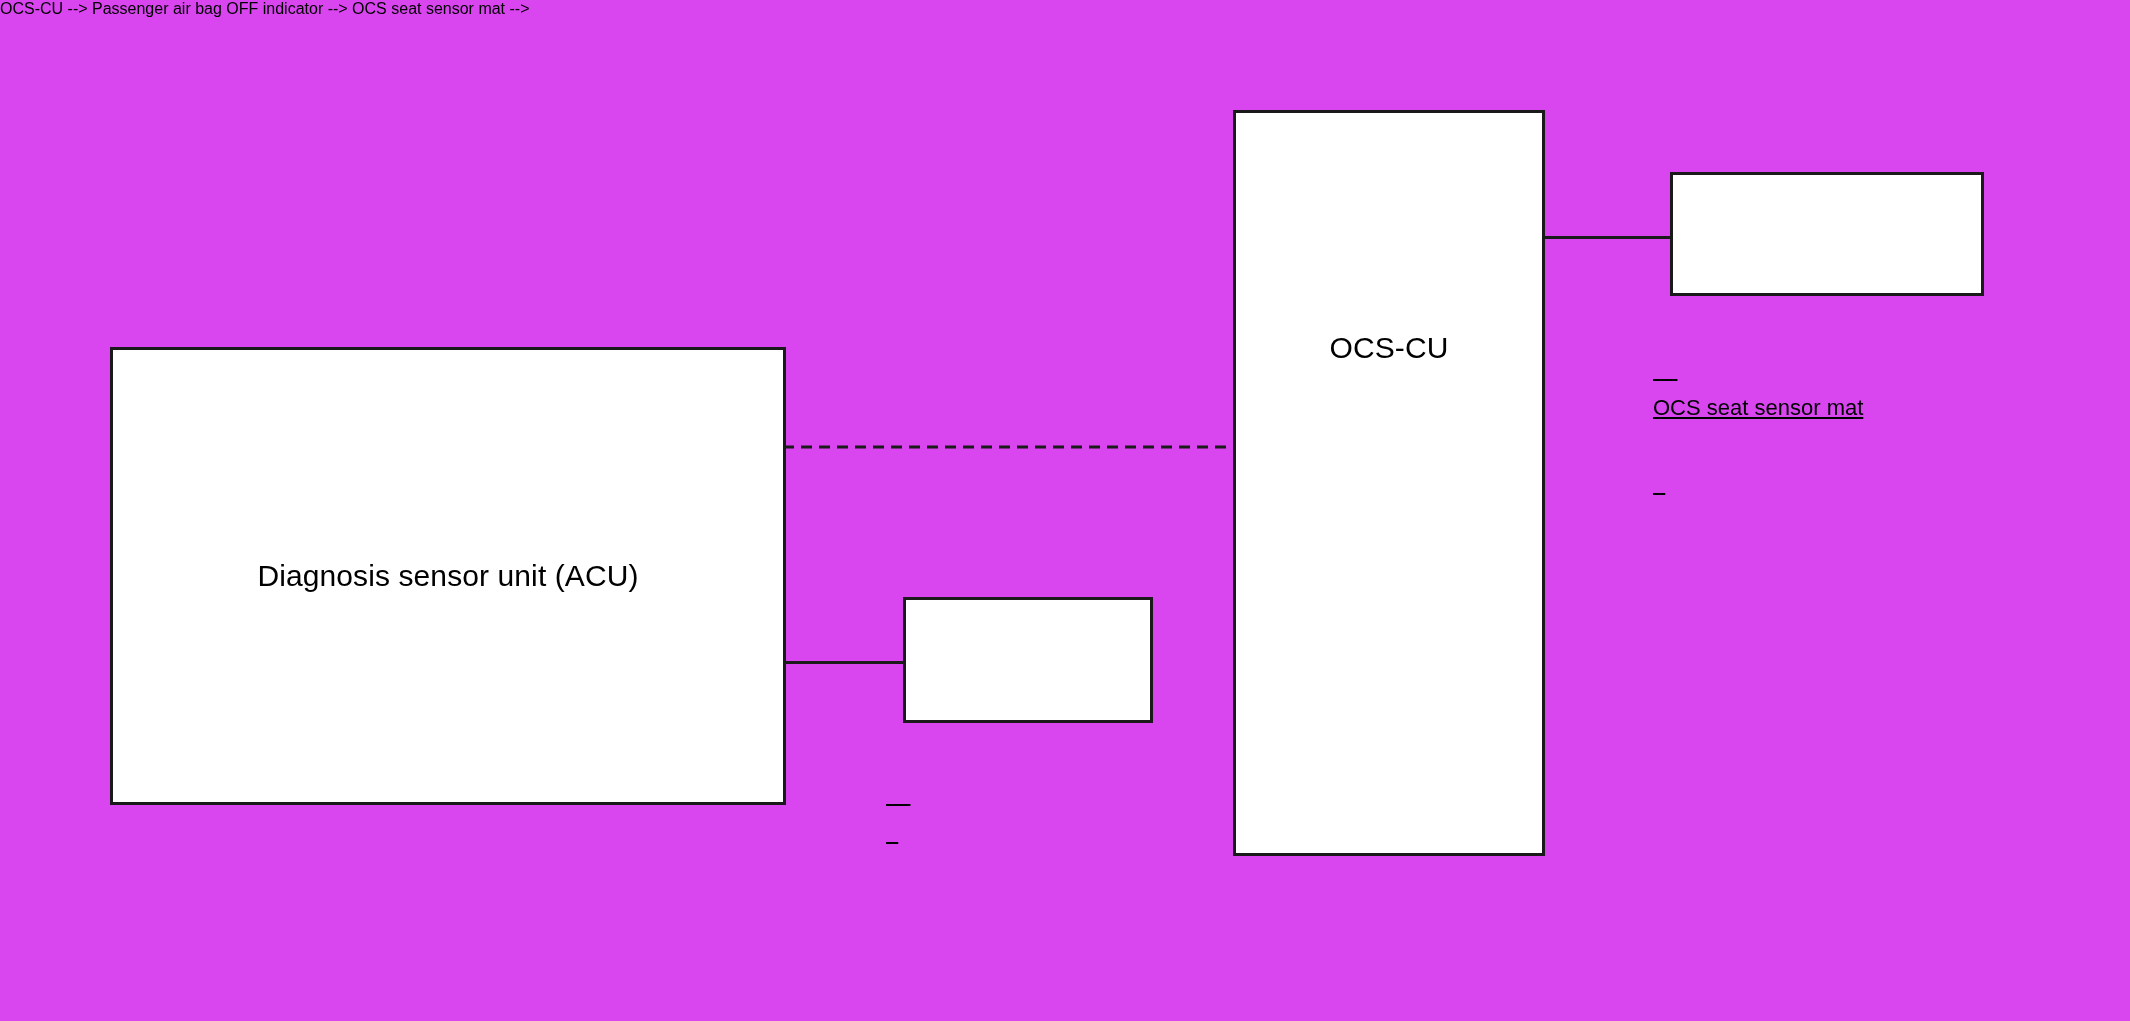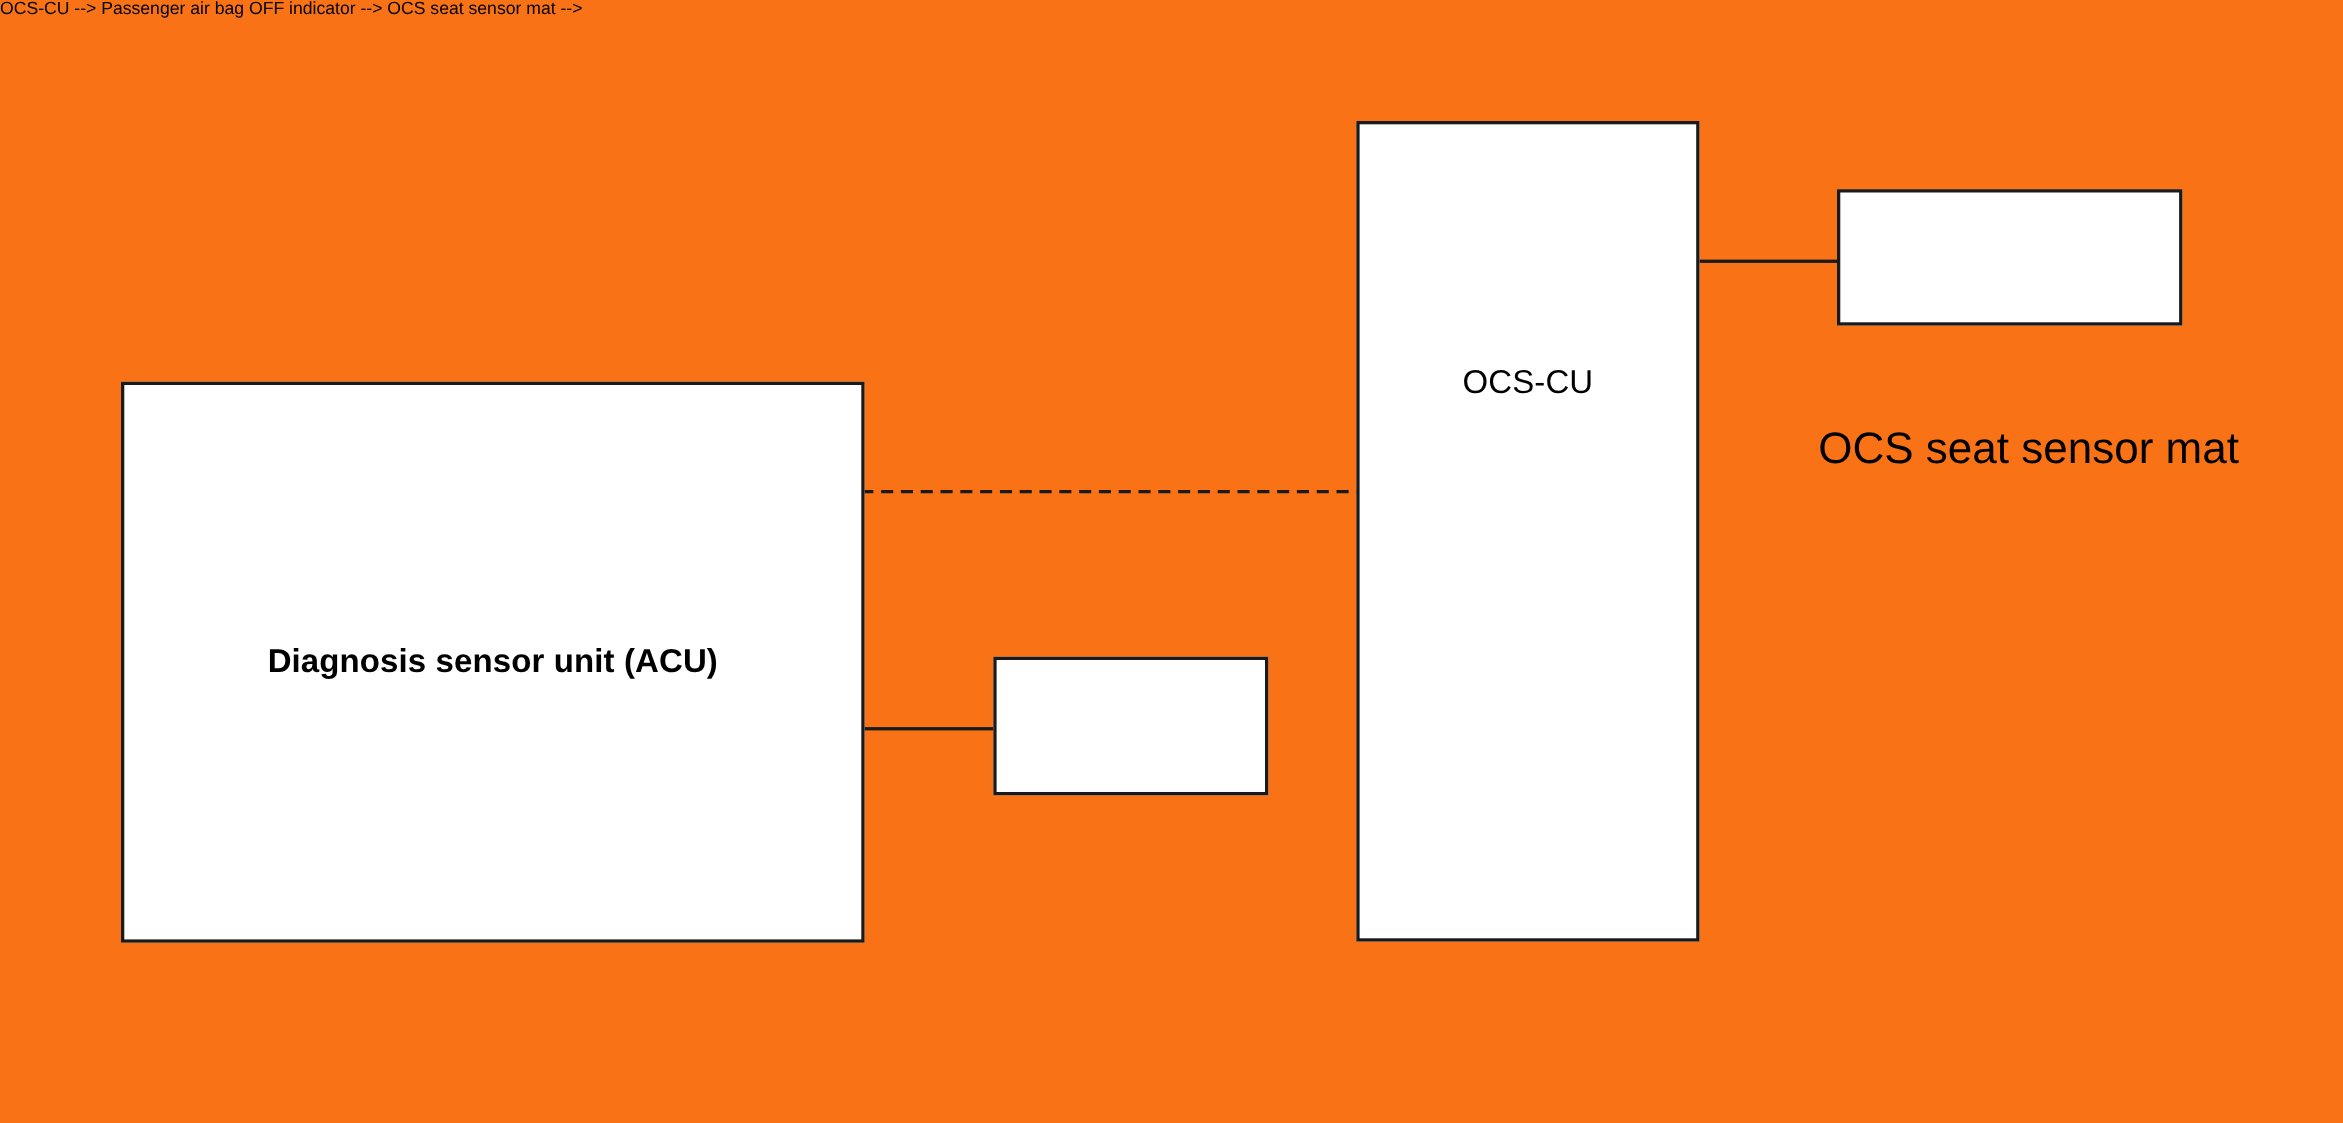--- a/index.html
+++ b/index.html
@@ -10,21 +10,21 @@
   }
   body {
     font-family: "Liberation Sans", sans-serif;
     color: #000000;
     -webkit-font-smoothing: antialiased;
   }
   #diagram-canvas {
     position: relative;
     width: 2130px;
     height: 1021px;
-    background: #f97316;
+    background: #d946ef;
     overflow: hidden;
   }
   .block {
     position: absolute;
     box-sizing: border-box;
     border: 3px solid #1a1a1a;
     background: #ffffff;
     display: flex;
     align-items: center;
     justify-content: center;
@@ -35,22 +35,21 @@
     letter-spacing: 0.1px;
     color: #000000;
     text-align: center;
     white-space: nowrap;
   }
   
   #block-acu {
     left: 110px;
     top: 347px;
     width: 676px;
-    height: 510px;
-    font-weight: bold;
+    height: 458px;
   }
   #block-ocscu {
     left: 1233px;
     top: 110px;
     width: 312px;
     height: 746px;
   }
   #block-ocscu .block-label {
     
     position: absolute;
@@ -66,24 +65,25 @@
   }
   #block-indicator {
     left: 903px;
     top: 597px;
     width: 250px;
     height: 126px;
   }
   
   .caption {
     position: absolute;
-    font-size: 40px;
+    font-size: 22px;
     line-height: 38px;
     color: #000000;
     white-space: pre;
+    text-decoration: underline;
   }
   #caption-seatmat {
     left: 1653px;
     top: 313px;
   }
   #caption-indicator {
     left: 886px;
     top: 738px;
   }
   .caption-line {

